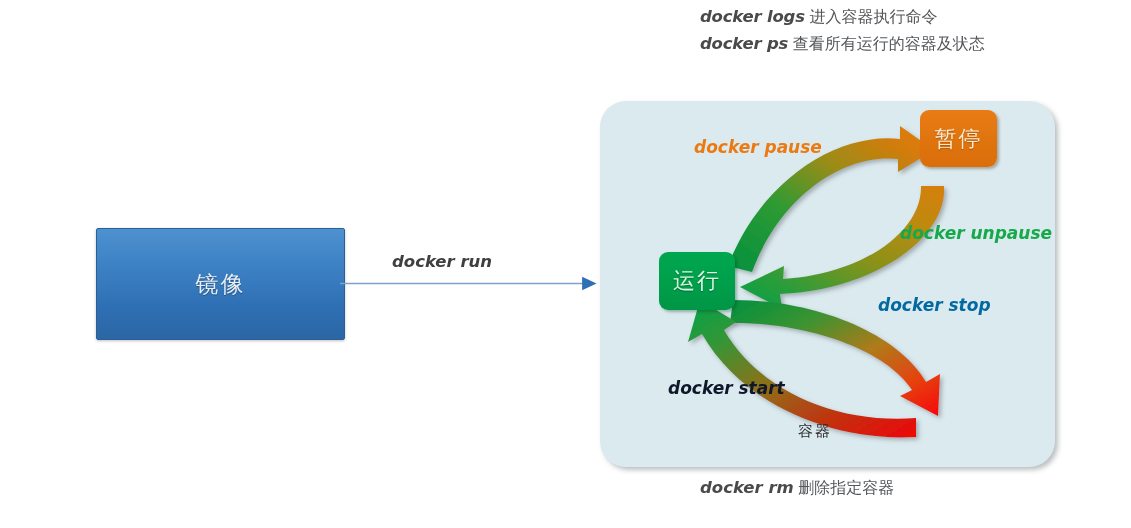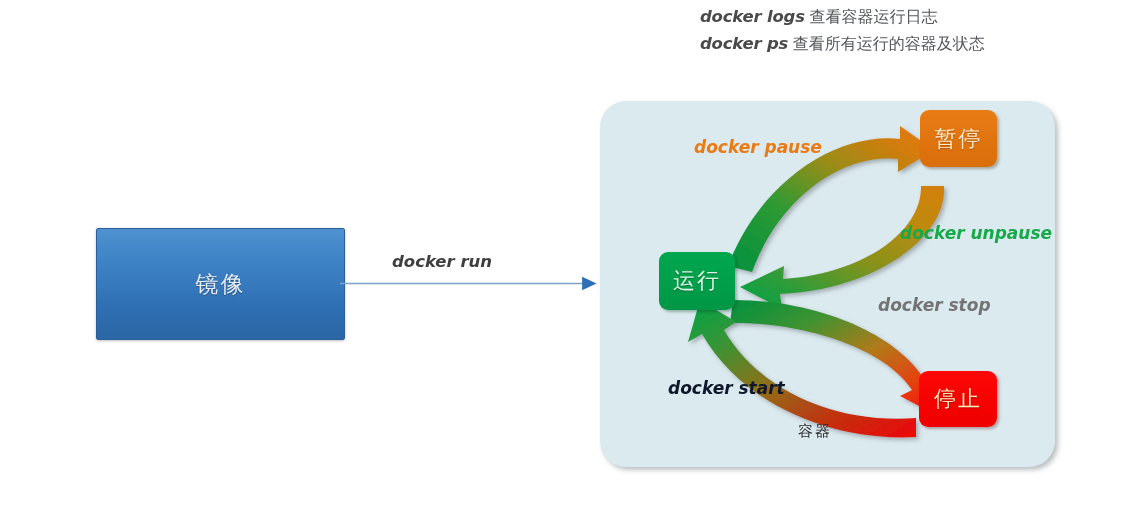--- a/index.html
+++ b/index.html
@@ -163,42 +163,42 @@
   .arrow-label {
     position: absolute;
     font-family: "DejaVu Sans", sans-serif;
     font-style: italic;
     font-weight: bold;
     font-size: 17px;
     white-space: nowrap;
   }
   #lbl-pause   { left: 694px; top: 137px; color: #eb7a12; }
   #lbl-unpause { left: 900px; top: 223px; color: #16a94a; }
-  #lbl-stop    { left: 878px; top: 295px; color: #737373; }
+  #lbl-stop    { left: 878px; top: 295px; color: #0369a1; }
   #lbl-start   { left: 668px; top: 378px; color: #0f172a; }
 
   
   .layer {
     position: absolute;
     left: 0;
     top: 0;
     width: 1131px;
     height: 528px;
     pointer-events: none;
   }
 </style>
 </head>
 <body>
 
 <div id="canvas">
 
   <div class="note-block">
     <div class="note-line">
       <span class="cmd">docker logs</span>
-      <span class="desc">查看容器运行日志</span>
+      <span class="desc">进入容器执行命令</span>
     </div>
     <div class="note-line">
       <span class="cmd">docker ps</span>
       <span class="desc">查看所有运行的容器及状态</span>
     </div>
   </div>
 
   <div class="container-panel"></div>
 
   <div class="image-box">
@@ -281,27 +281,28 @@
                Z" fill="url(#gradStart)"></path>
     </g>
   </svg>
 
   <div class="state-box" id="box-paused">
     <span class="state-label">暂停</span>
   </div>
   <div class="state-box" id="box-running">
     <span class="state-label">运行</span>
   </div>
-  <div class="state-box" id="box-stopped">
-    <span class="state-label">停止</span>
-  </div>
 
   <div class="arrow-label" id="lbl-pause">docker pause</div>
   <div class="arrow-label" id="lbl-unpause">docker unpause</div>
   <div class="arrow-label" id="lbl-stop">docker stop</div>
   <div class="arrow-label" id="lbl-start">docker start</div>
 
   <div class="run-label">docker run</div>
 
   <div class="container-label">容器</div>
 
+  <div class="bottom-note">
+    <span class="cmd">docker rm</span>
+    <span class="desc">删除指定容器</span>
+  </div>
 
 </div>
 
 </body></html>

